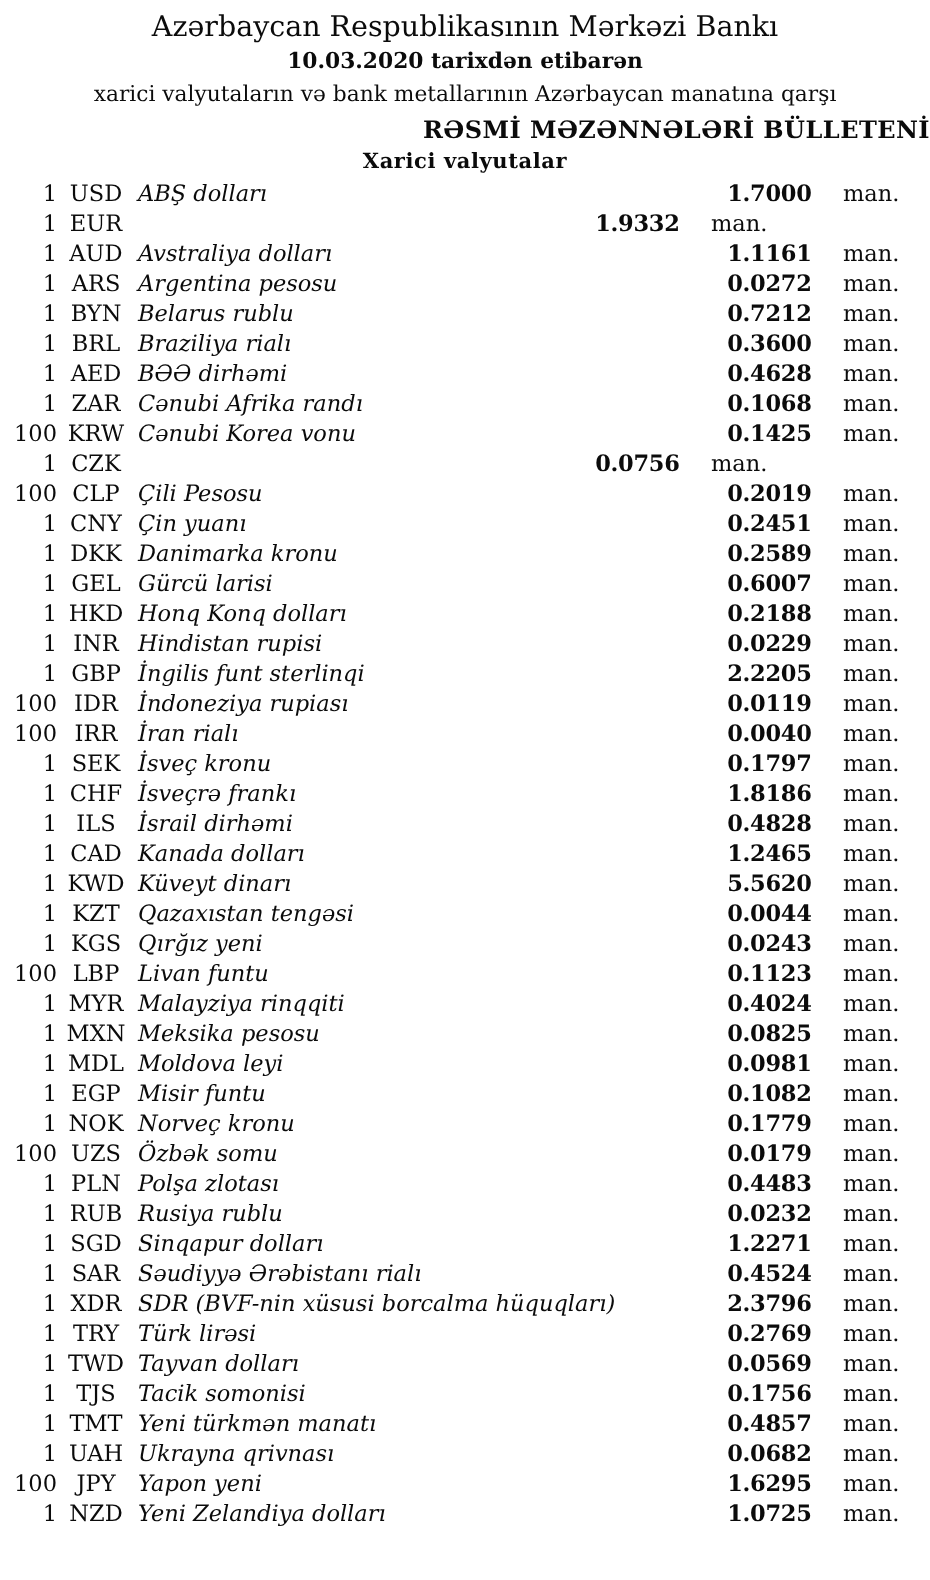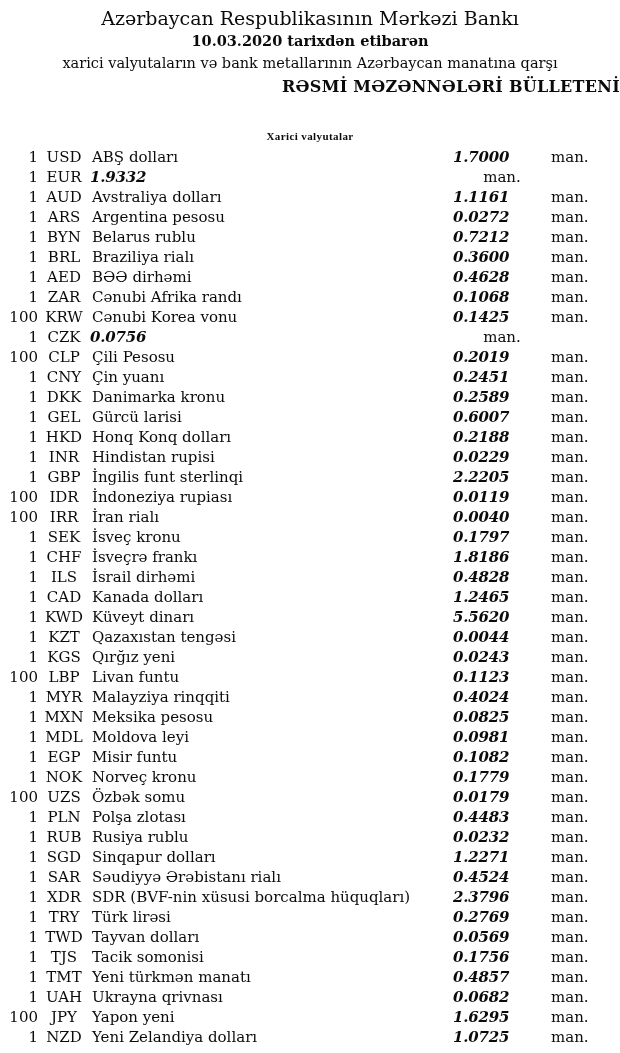--- a/index.html
+++ b/index.html
@@ -31,44 +31,42 @@
     line-height: 23px;
   }
   .bulletin-title {
     font-size: 16px;
     font-weight: bold;
     line-height: 23px;
     letter-spacing: 0.3px;
     text-align: right;
   }
   .section-title {
-    margin-top: 28px;
     text-align: center;
-    font-size: 11px;
+    font-size: 14px;
     font-weight: bold;
     line-height: 20px;
     letter-spacing: 0.4px;
-    font-family: Liberation Serif, serif;
   }
   .rates-table {
     margin-top: 1px;
     padding-right: 41px;
   }
   .row {
     display: grid;
     grid-template-columns: 38px 52px 363px 88px 38px;
     align-items: baseline;
     line-height: 20px;
     font-size: 15px;
   }
   .qty   { text-align: right; }
   .code  { text-align: center; }
-  .name  { text-align: left; padding-left: 2px; white-space: nowrap; }
-  .rate  { text-align: left; font-weight: bold; font-style: italic; letter-spacing: -0.2px; }
-  .unit  { text-align: center; padding-left: 10px; }
+  .name  { text-align: left; padding-left: 2px; white-space: nowrap; font-style: italic; }
+  .rate  { text-align: right; font-weight: bold; letter-spacing: -0.2px; }
+  .unit  { text-align: left; padding-left: 21px; }
 </style>
 </head>
 <body>
 
 <div class="doc-header">
   <div class="bank-name">Azərbaycan Respublikasının Mərkəzi Bankı</div>
   <div class="date-line">10.03.2020 tarixdən etibarən</div>
   <div class="subtitle-line">xarici valyutaların və bank metallarının Azərbaycan manatına qarşı</div>
   <div class="bulletin-title">RƏSMİ MƏZƏNNƏLƏRİ BÜLLETENİ</div>
 </div>

